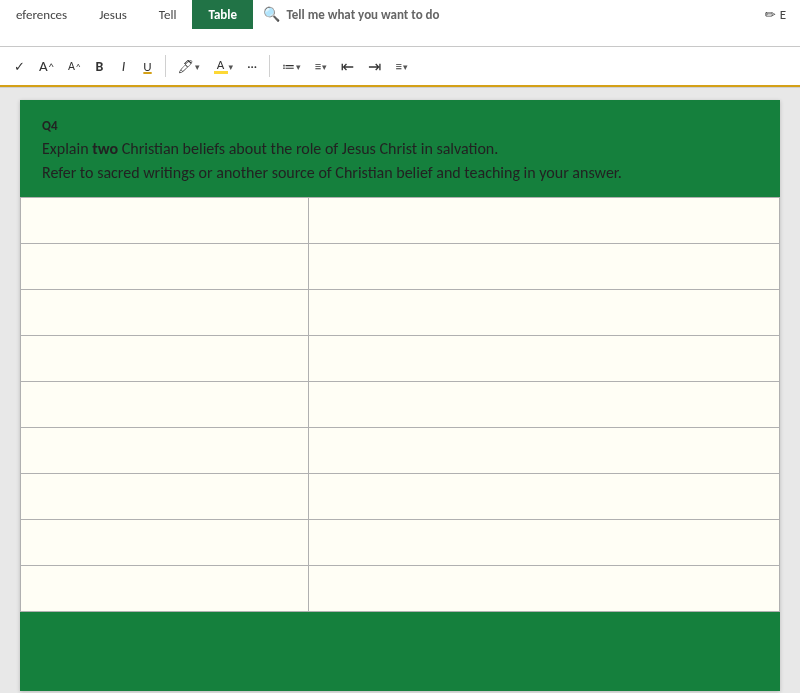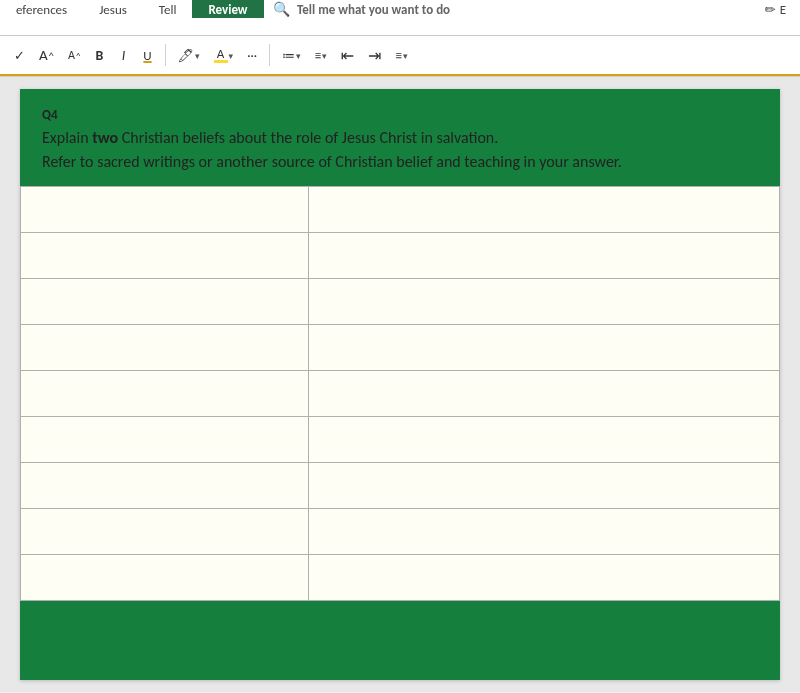--- a/index.html
+++ b/index.html
@@ -20,21 +20,21 @@
     .ribbon {
       background: #fff;
       border-bottom: 1px solid #d0d0d0;
     }
 
     
     .tab-bar {
       display: flex;
       align-items: center;
       background: #fff;
-      height: 36px;
+      height: 47px;
       padding: 0 0 17px 0;
       border-bottom: 1px solid #c8c8c8;
     }
 
     .tab-item {
       padding: 8px 16px;
       font-size: 13px;
       color: #444;
       cursor: pointer;
       white-space: nowrap;
@@ -249,21 +249,21 @@
     <div class="tab-item">
       <span>eferences</span>
     </div>
     <div class="tab-item">
       <span>Jesus</span>
     </div>
     <div class="tab-item">
       <span>Tell</span>
     </div>
     <div class="tab-item active">
-      <span>Review</span>
+      <span>Table</span>
     </div>
     <div class="tab-search">
       <span class="tab-search-icon">🔍</span>
       <span style="color:#666; font-size:13px;font-weight:bold;">Tell me what you want to do</span>
     </div>
     <div class="tab-edit">
       <span>✏</span>
       <span>E</span>
     </div>
   </div>

